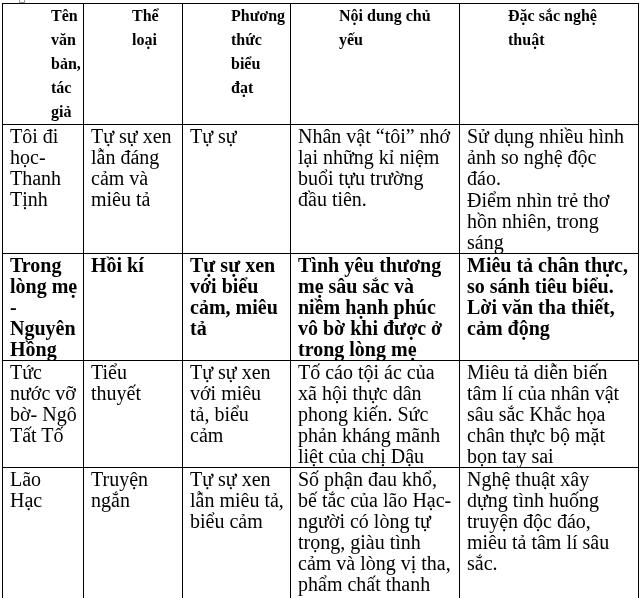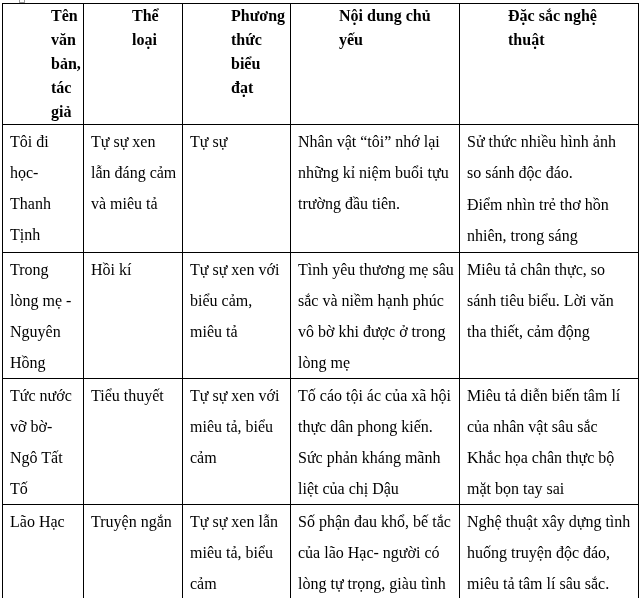--- a/index.html
+++ b/index.html
@@ -37,34 +37,34 @@
     table.lit-table col.c2 { width: 99px; }
     table.lit-table col.c3 { width: 108px; }
     table.lit-table col.c4 { width: 169px; }
     table.lit-table col.c5 { width: 179px; }
     table.lit-table th,
     table.lit-table td {
       border: 1px solid #000000;
       vertical-align: top;
       text-align: left;
       padding: 1px 5px 0 7px;
-      font-size: 16px;
-      line-height: 31px;
+      font-size: 20px;
+      line-height: 21px;
       overflow: hidden;
     }
     table.lit-table th {
       font-weight: bold;
       font-size: 16px;
       line-height: 24px;
       padding-top: 0px;
       padding-left: 48px;
     }
     tr.hdr { height: 74px; }
     tr.r1 { height: 128px; }
-    tr.r2 { height: 107px; }
+    tr.r2 { height: 107px; font-weight: bold; }
     tr.r3 { height: 105px; margin-left: 13px; }
     tr.r4 { height: 178px; }
     .cell-text { display: block; }
     .para + .para { margin-top: 1px; }
   </style>
 </head>
 <body>
 
 <div class="anchor-mark"></div>
 
@@ -103,21 +103,21 @@
       <td>
           <span class="cell-text">Tự sự xen lẫn đáng cảm và miêu tả</span>
         </td>
       <td>
           <span class="cell-text">Tự sự</span>
         </td>
       <td>
           <span class="cell-text">Nhân vật “tôi” nhớ lại những kỉ niệm buổi tựu trường đầu tiên.</span>
         </td>
       <td>
-        <span class="cell-text para">Sử thức nhiều hình ảnh so sánh độc đáo.</span>
+        <span class="cell-text para">Sử dụng nhiều hình ảnh so nghệ độc đáo.</span>
         <span class="cell-text para">Điểm nhìn trẻ thơ hồn nhiên, trong sáng</span>
       </td>
     </tr>
     <tr class="r2">
       <td>
           <span class="cell-text">Trong lòng mẹ - Nguyên Hồng</span>
         </td>
       <td>
           <span class="cell-text">Hồi kí</span>
         </td>

